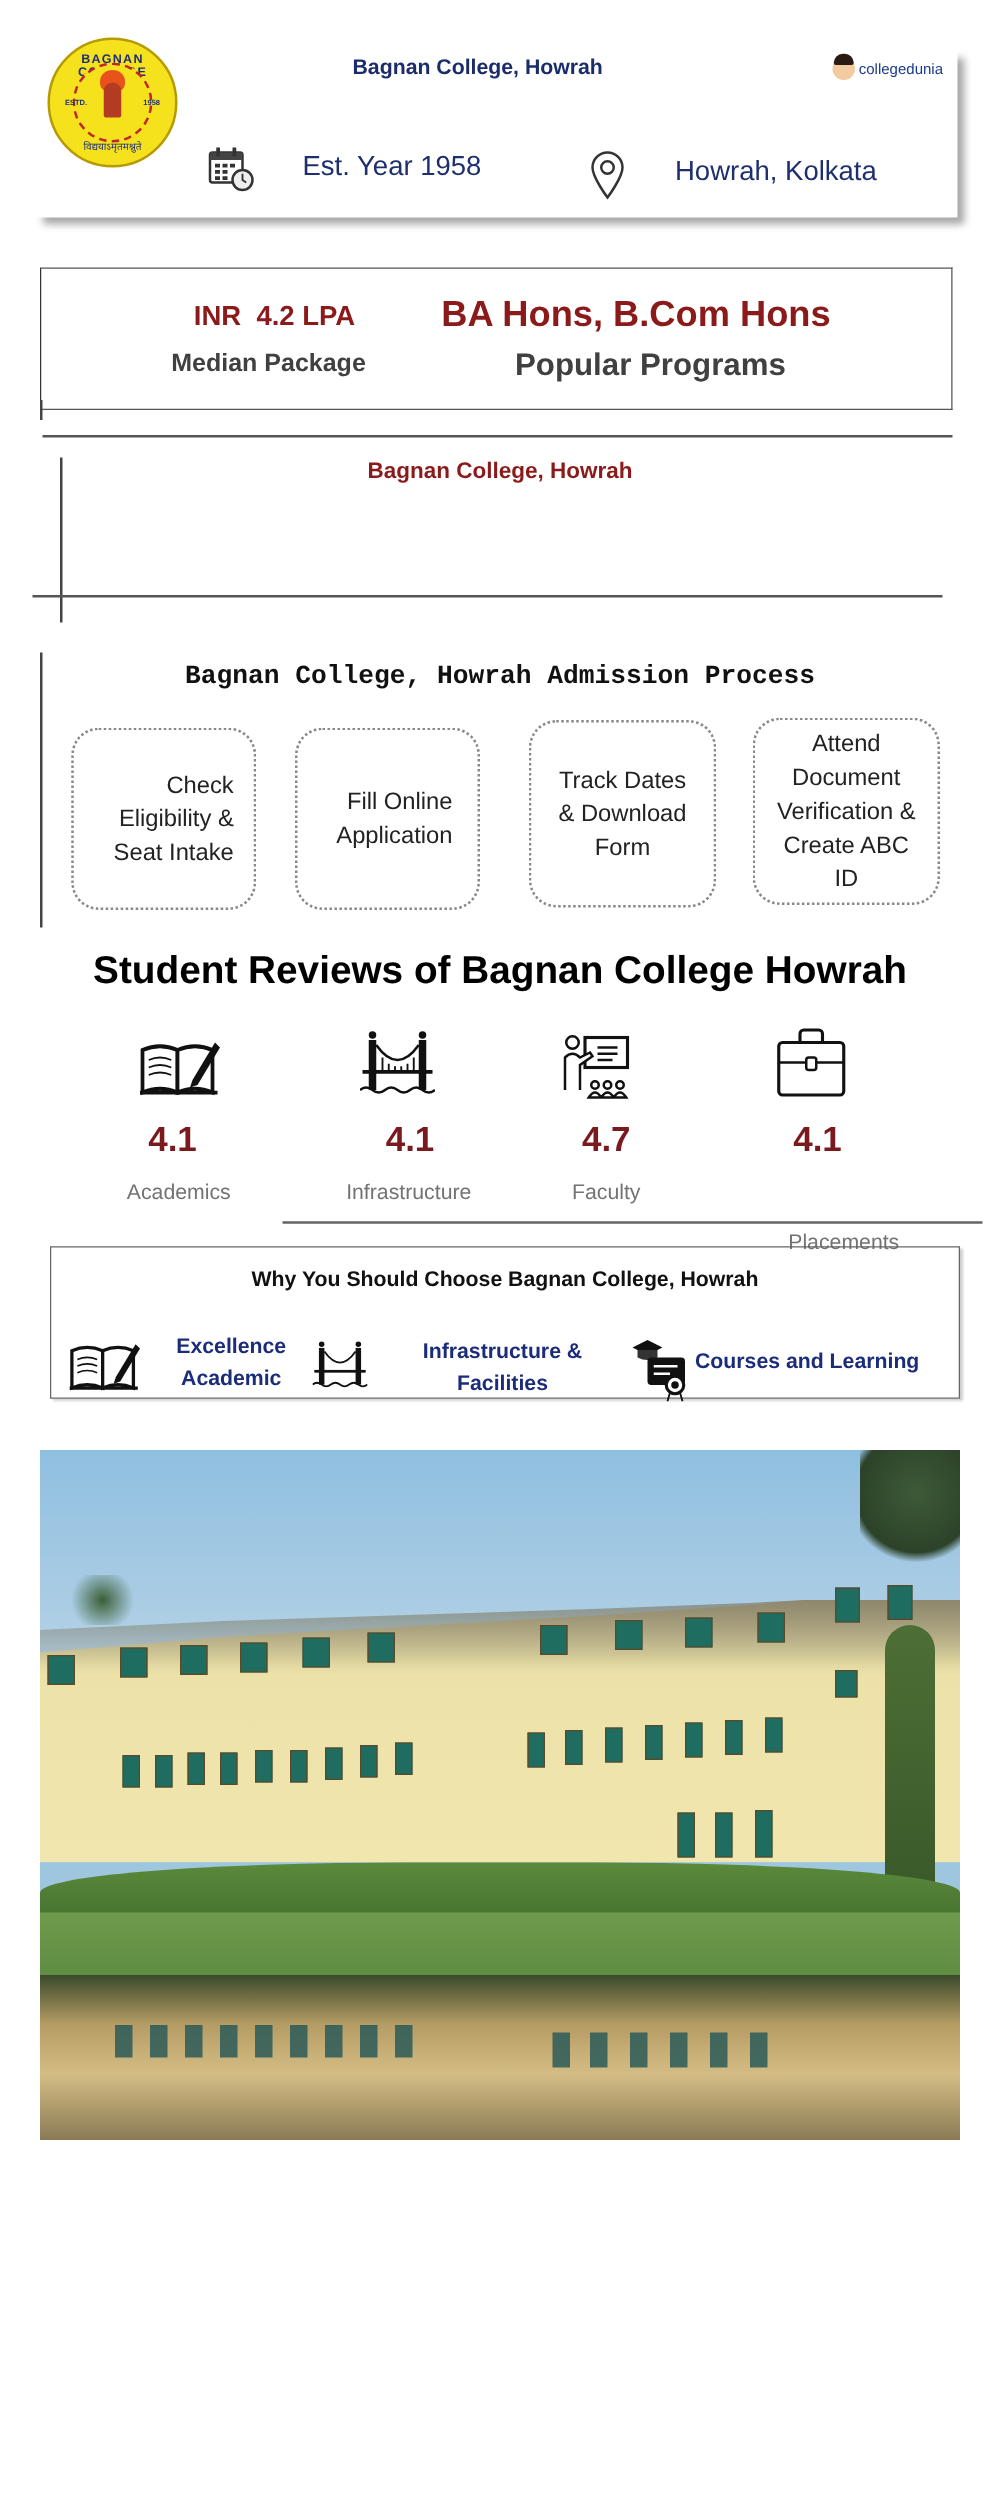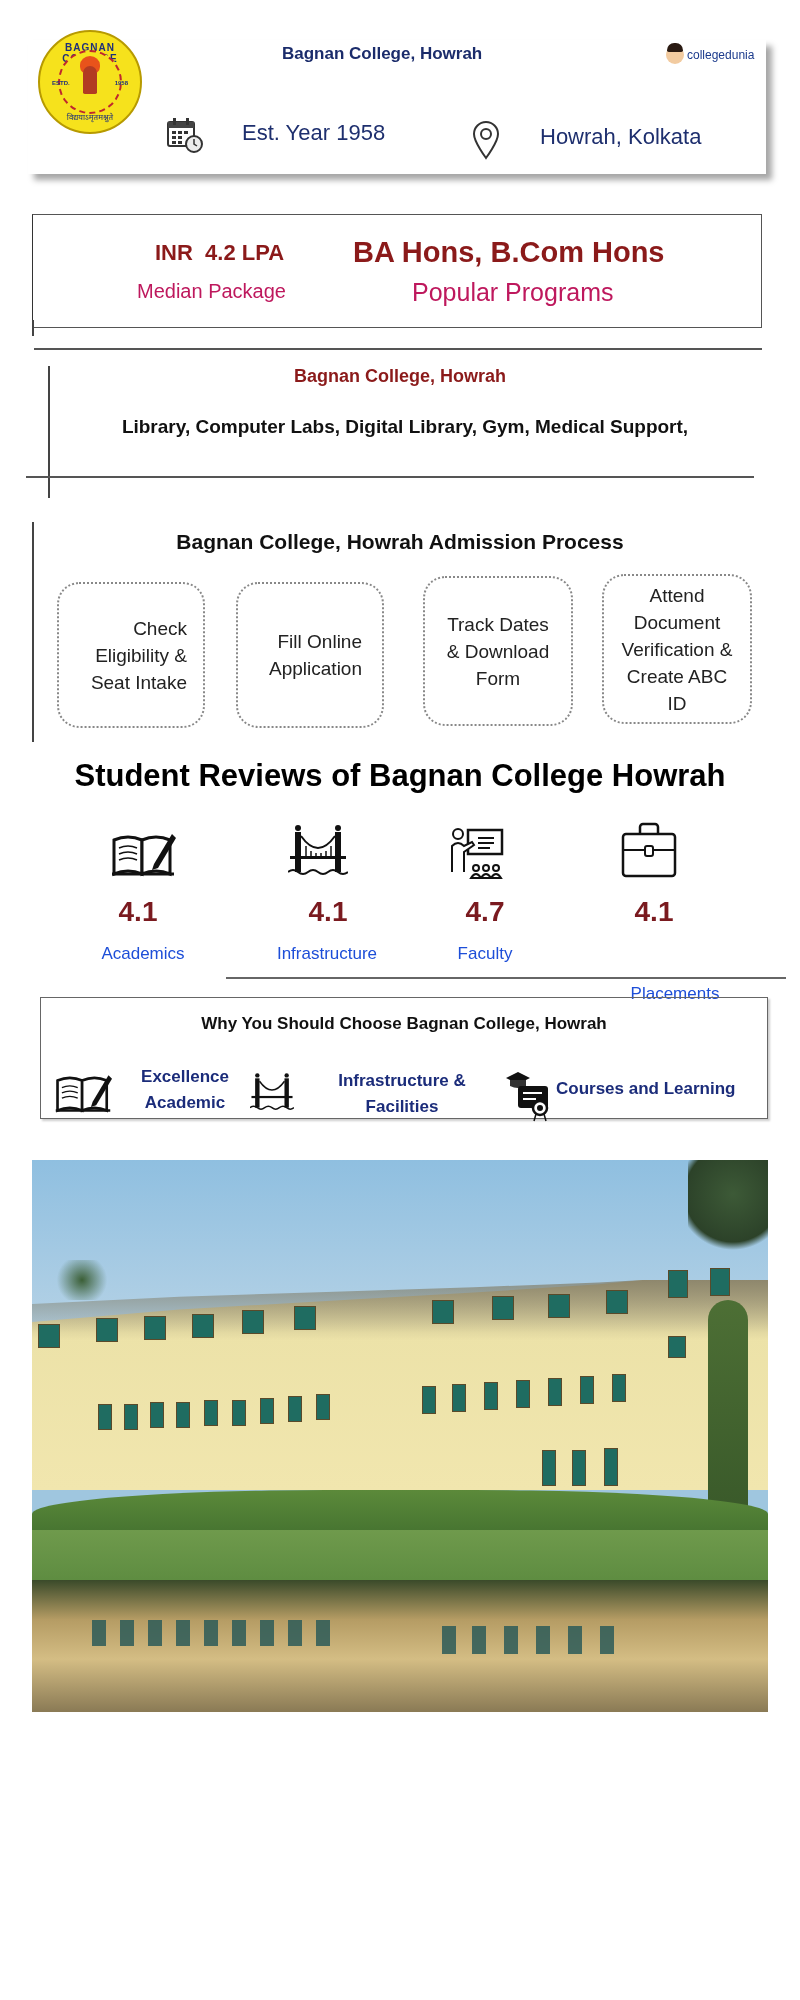--- a/index.html
+++ b/index.html
@@ -27,35 +27,35 @@
     .cd-brand { position: absolute; left: 666px; top: 46px; font-size: 12px; color: #1b3a8c; display: flex; align-items: center; gap: 3px; }
     .cd-face { width: 18px; height: 18px; border-radius: 50%; background: #f2cba0; position: relative; }
     .cd-face::before { content: ""; position: absolute; left: 1px; top: -3px; width: 16px; height: 9px; background: #2a1a12; border-radius: 8px 8px 2px 2px; }
 
     .meta-icon { position: absolute; }
     .meta-text { position: absolute; font-size: 22px; color: #1e2f6e; }
 
     
     .stats-box { position: absolute; left: 32px; top: 214px; width: 730px; height: 114px; border: 1.5px solid #555; border-left: 1.5px solid #333; }
     .stat-val-maroon { position: absolute; font-weight: bold; color: #8b1a1a; }
-    .stat-lbl-navy { position: absolute; font-weight: normal; color: #be185d; }
+    .stat-lbl-navy { position: absolute; font-weight: bold; color: #404040; }
 
     .hr { position: absolute; height: 1.5px; background: #555; }
     .vr { position: absolute; width: 1.5px; background: #444; }
 
     .fac-title { position: absolute; left: 0; width: 800px; text-align: center; top: 366px; font-size: 18px; font-weight: bold; color: #8b1a1a; }
     .fac-text { position: absolute; left: 60px; width: 690px; text-align: center; top: 410px; font-size: 19px; font-weight: bold; color: #111; line-height: 33px; }
 
-    .adm-title { position: absolute; left: 0; width: 800px; text-align: center; top: 530px; font-size: 21px; font-weight: bold; color: #111; }
+    .adm-title { position: absolute; left: 0; width: 800px; text-align: center; top: 530px; font-size: 21px; font-weight: bold; color: #111; font-family: Liberation Mono, monospace; }
     .step { position: absolute; border: 2px dotted #888; border-radius: 22px; display: flex; align-items: center; justify-content: center; text-align: center; font-size: 19px; line-height: 27px; color: #222; padding: 4px; }
 
     .rev-title { position: absolute; left: 0; width: 800px; text-align: center; top: 758px; font-size: 31px; font-weight: bold; color: #000; }
     .rev-icon { position: absolute; }
     .rev-val { position: absolute; font-size: 28px; font-weight: bold; color: #7a1a1f; text-align: center; width: 120px; }
-    .rev-lbl { position: absolute; font-size: 17px; color: #1d4ed8; text-align: center; width: 150px; }
+    .rev-lbl { position: absolute; font-size: 17px; color: #737373; text-align: center; width: 150px; }
 
     .why-box { position: absolute; left: 40px; top: 997px; width: 728px; height: 122px; border: 1.5px solid #666; box-shadow: 2px 2px 2px rgba(0,0,0,0.2); }
     .why-title { position: absolute; left: 0; width: 100%; text-align: center; top: 16px; font-size: 17px; font-weight: bold; color: #111; }
     .why-lbl { position: absolute; font-size: 17px; font-weight: bold; color: #1b2c7a; text-align: center; line-height: 26px; }
     .why-icon { position: absolute; }
 
     
     .photo { position: absolute; left: 32px; top: 1160px; width: 736px; height: 552px; overflow: hidden; background: #9fc6df; }
     .sky { position: absolute; left: 0; top: 0; width: 100%; height: 180px; background: linear-gradient(#8fbfe0, #b7d3e6); }
     .tree-r { position: absolute; right: -10px; top: -10px; width: 90px; height: 110px; background: radial-gradient(circle at 50% 40%, #3d5a37 0%, #2c4229 60%, transparent 70%); }
@@ -119,21 +119,20 @@
 <div class="vr" style="left:32px; top:320px; height:16px;"></div>
 <div class="stat-val-maroon" style="left:155px; top:240px; font-size:22px; white-space:pre;">INR  4.2 LPA</div>
 <div class="stat-lbl-navy" style="left:137px; top:280px; font-size:20px;">Median Package</div>
 <div class="stat-val-maroon" style="left:353px; top:236px; font-size:29px;">BA Hons, B.Com Hons</div>
 <div class="stat-lbl-navy" style="left:412px; top:278px; font-size:25px;text-align:center;">Popular Programs</div>
 
 <div class="hr" style="left:34px; top:348px; width:728px;"></div>
 <div class="vr" style="left:48px; top:366px; height:132px;"></div>
 <div class="fac-title">Bagnan College, Howrah</div>
 <div class="fac-text">
-  <div>Library, Computer Labs, Digital Library, Gym, Medical Support,</div>
 </div>
 <div class="hr" style="left:26px; top:476px; width:728px;"></div>
 
 <div class="vr" style="left:32px; top:522px; height:220px;"></div>
 <div class="adm-title">Bagnan College, Howrah Admission Process</div>
 <div class="step" style="left:57px; top:582px; width:148px; height:146px; padding:0 16px;text-align:right;">Check Eligibility &amp; Seat Intake</div>
 <div class="step" style="left:236px; top:582px; width:148px; height:146px; padding:0 20px;text-align:right;">Fill Online Application</div>
 <div class="step" style="left:423px; top:576px; width:150px; height:150px; padding:0 18px;">Track Dates &amp; Download Form</div>
 <div class="step" style="left:602px; top:574px; width:150px; height:150px; padding:0 12px;">Attend Document Verification &amp; Create ABC ID</div>
 

